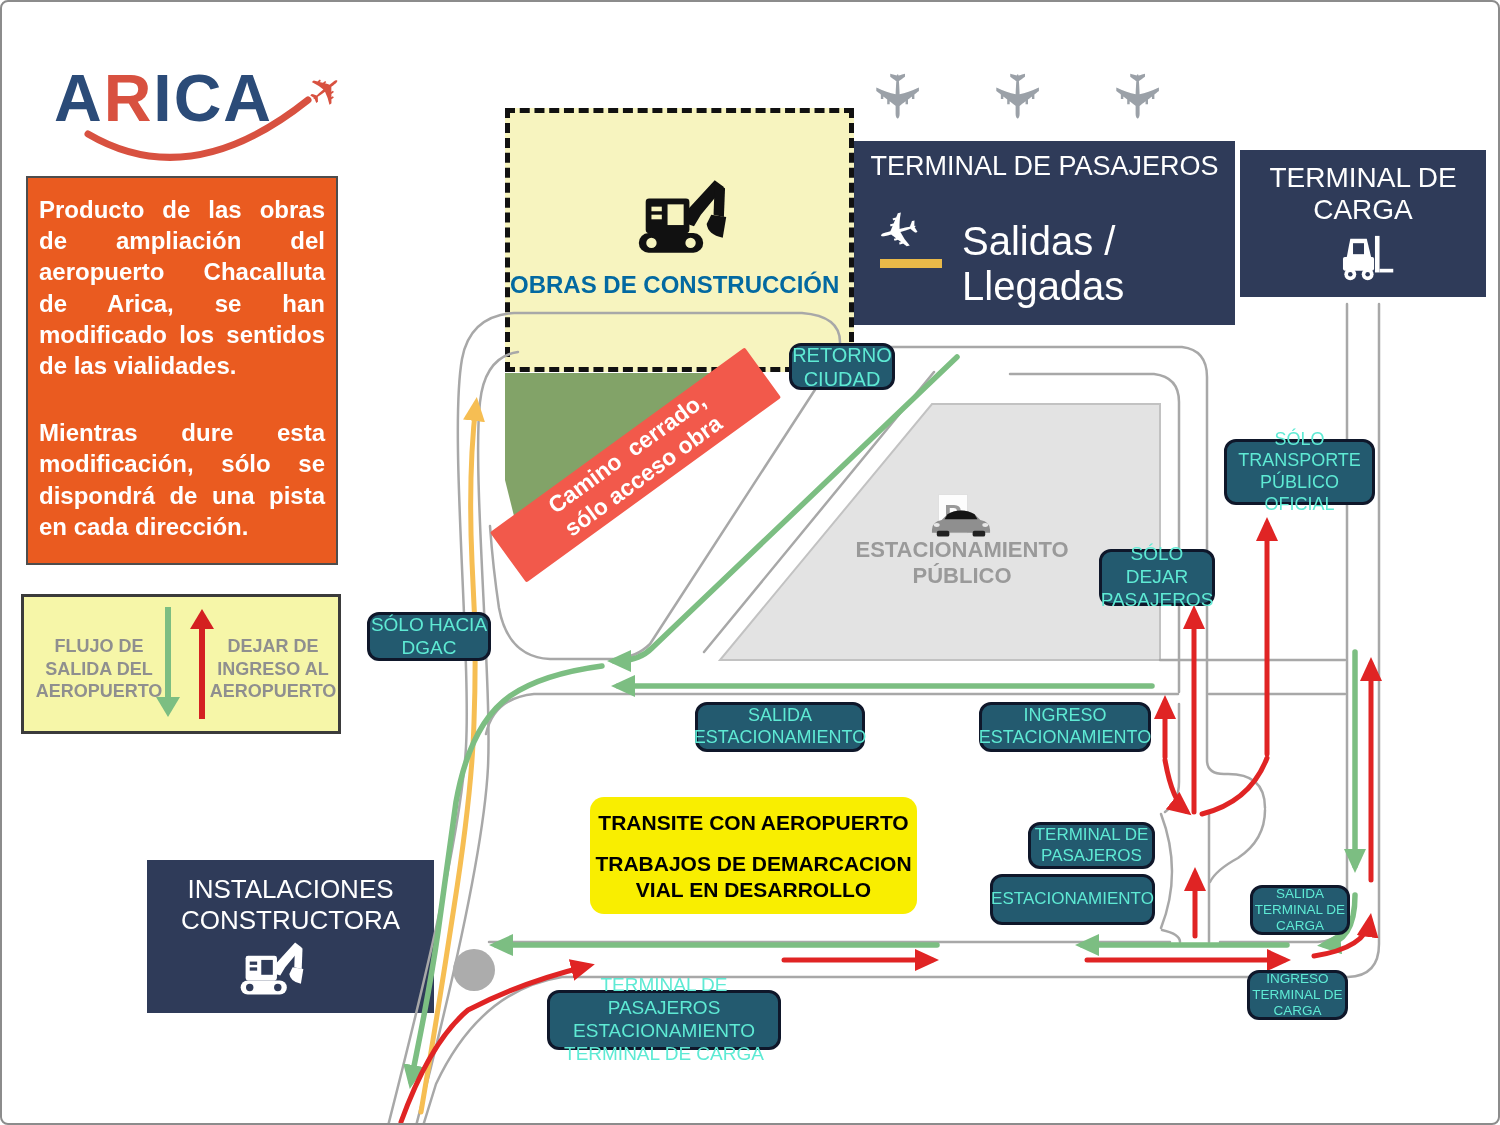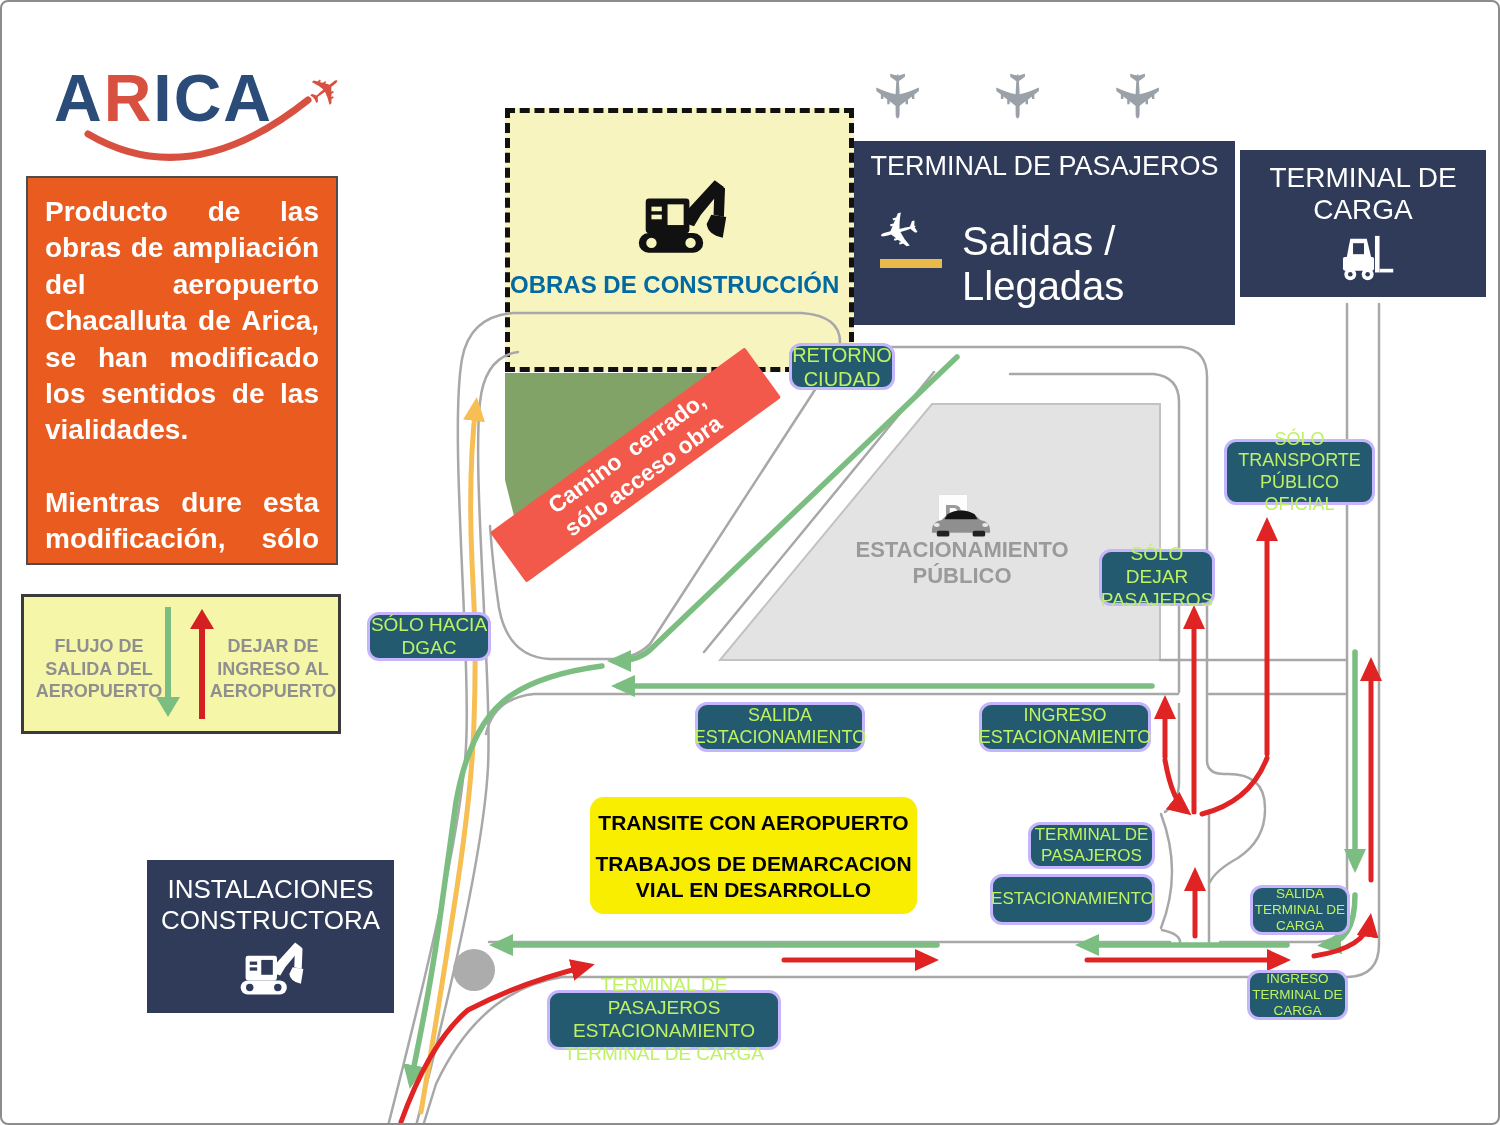--- a/index.html
+++ b/index.html
@@ -9,58 +9,58 @@
   .abs{position:absolute;}
   
   #logo{left:28px;top:6px;width:330px;height:160px;}
   #logo .l1{position:absolute;left:26px;top:8px;font-size:40px;color:#2b4b78;font-weight:500;letter-spacing:1px;}
   #logo .l2{position:absolute;left:24px;top:52px;font-size:66px;font-weight:bold;letter-spacing:2px;color:#2b4b78;}
   #logo .l2 .r{color:#d85140;}
   #logo svg{position:absolute;left:0;top:0;}
   #logo .plane{position:absolute;left:278px;top:58px;font-size:42px;color:#d85140;transform:rotate(-38deg);}
   
   #notice{left:24px;top:174px;width:312px;height:389px;background:#ea5b20;border:2px solid #4d4d4d;
-    box-sizing:border-box;padding:16px 17px;color:#fff;font-weight:bold;font-size:28px;line-height:1.3;text-align:justify;}
+    box-sizing:border-box;padding:16px 11px;color:#fff;font-weight:bold;font-size:24px;line-height:1.3;text-align:justify;}
   #notice .p2{margin-top:36px;}
   
   #legend{left:19px;top:592px;width:320px;height:140px;background:#f6f6a8;border:3px solid #3b3b3b;box-sizing:border-box;}
   #legend .txt{position:absolute;width:134px;font-size:18px;font-weight:bold;color:#8f8f8f;text-align:center;top:38px;line-height:1.25;}
   
   #obras{left:503px;top:106px;width:349px;height:264px;background:#f7f4bf;border:5px dashed #111;box-sizing:border-box;}
   #obras .lbl{position:absolute;left:0;right:0;top:158px;text-align:left;font-size:24px;font-weight:bold;color:#0369a1;}
   #obras svg{position:absolute;left:100px;top:58px;}
   
   #terminal{left:852px;top:139px;width:381px;height:184px;background:#2f3b59;color:#fff;}
   #terminal .t{position:absolute;left:0;right:0;top:10px;text-align:center;font-size:27px;}
   #terminal .s{position:absolute;left:108px;top:78px;font-size:40px;}
   #terminal .pl{position:absolute;left:24px;top:62px;font-size:50px;color:#fff;transform:scaleX(-1) rotate(15deg);}
   #terminal .bar{position:absolute;left:26px;top:118px;width:62px;height:9px;background:#e9b949;}
   .topplane{font-size:62px;color:#9ba1a8;transform:rotate(90deg);width:70px;height:76px;text-align:center;}
   
   #carga{left:1238px;top:148px;width:246px;height:147px;background:#2f3b59;color:#fff;}
   #carga .t{position:absolute;left:0;right:0;top:12px;text-align:center;font-size:28px;line-height:1.15;white-space:pre-line;}
   #carga svg{position:absolute;left:92px;top:78px;}
   
-  #inst{left:145px;top:858px;width:247px;height:153px;background:#2f3b59;color:#fff;}
+  #inst{left:145px;top:858px;width:247px;height:153px;background:#2f3b59;color:#fff;padding-left:40px;}
   #inst .t{position:absolute;left:0;right:0;top:14px;text-align:center;font-size:26px;line-height:1.2;white-space:pre-line;}
   #inst svg{position:absolute;left:75px;top:76px;}
   
   #band{left:476px;top:432px;width:315px;height:62px;background:#f2594b;transform:rotate(-36deg);
     color:#fff;font-weight:bold;font-size:23px;text-align:center;line-height:1.2;display:flex;align-items:center;justify-content:center;white-space:pre;border-radius:2px;}
   
   #parklbl{left:845px;top:535px;width:230px;text-align:center;font-size:22px;font-weight:bold;color:#9a9a9a;line-height:1.2;white-space:pre-line;}
   #psign{left:936px;top:492px;width:28px;height:38px;background:#fdfdfd;border:1px solid #e0e0e0;
     color:#9a9a9a;font-weight:bold;font-size:26px;text-align:center;line-height:38px;}
   #caricon{left:928px;top:506px;}
   
   #sign{left:588px;top:795px;width:327px;height:117px;background:#f9ee00;border-radius:14px;color:#000;font-weight:bold;text-align:center;}
   #sign .w1{margin-top:14px;font-size:21px;}
   #sign .w2{margin-top:16px;font-size:21px;line-height:1.25;white-space:pre-line;}
   
-  .pill{position:absolute;background:#235a6f;border:3px solid #c4b5fd;border-radius:12px;color:#bef264;
+  .pill{position:absolute;background:#235a6f;border:3px solid #0f172a;border-radius:12px;color:#5eead4;
     display:flex;align-items:center;justify-content:center;text-align:center;line-height:1.2;white-space:pre-line;box-sizing:border-box;}
   #p-retorno{left:787px;top:341px;width:106px;height:47px;font-size:20px;}
   #p-transporte{left:1222px;top:437px;width:151px;height:66px;font-size:18px;}
   #p-dejar{left:1097px;top:547px;width:116px;height:57px;font-size:19px;}
   #p-dgac{left:365px;top:610px;width:124px;height:49px;font-size:19px;}
   #p-salidaest{left:693px;top:700px;width:170px;height:50px;font-size:18px;}
   #p-ingresoest{left:977px;top:700px;width:172px;height:50px;font-size:18px;}
   #p-termpas{left:1026px;top:820px;width:127px;height:47px;font-size:17px;}
   #p-est{left:988px;top:872px;width:165px;height:51px;font-size:17px;}
   #p-salcar{left:1248px;top:883px;width:100px;height:50px;font-size:13.5px;}

